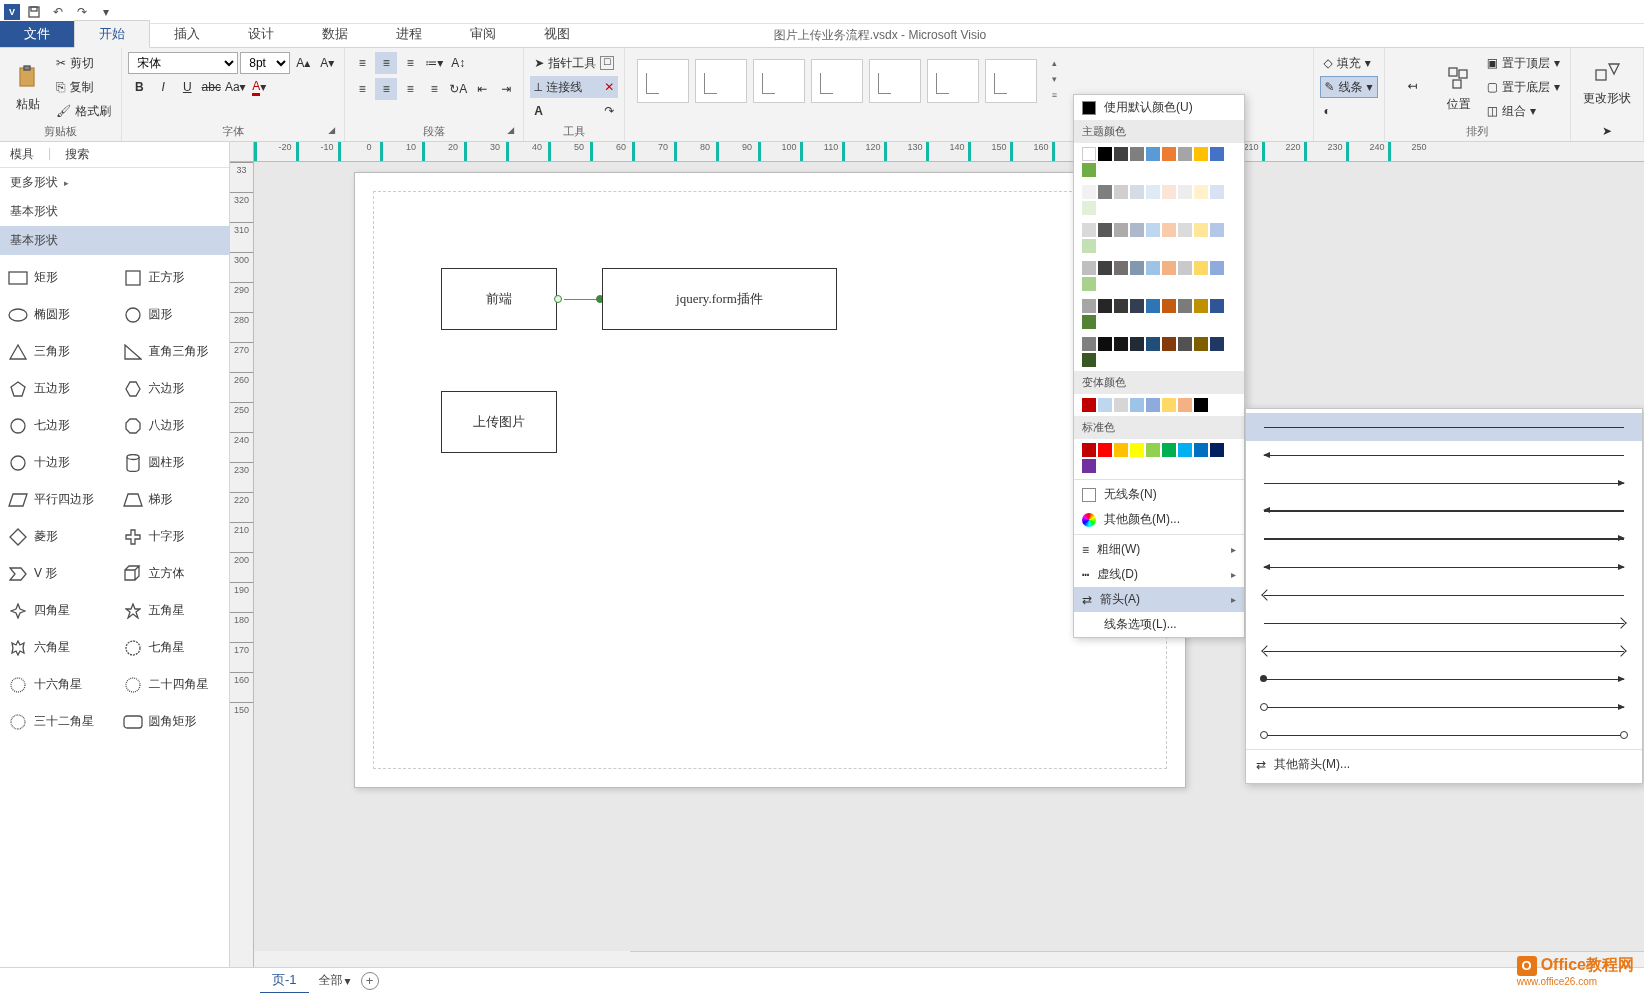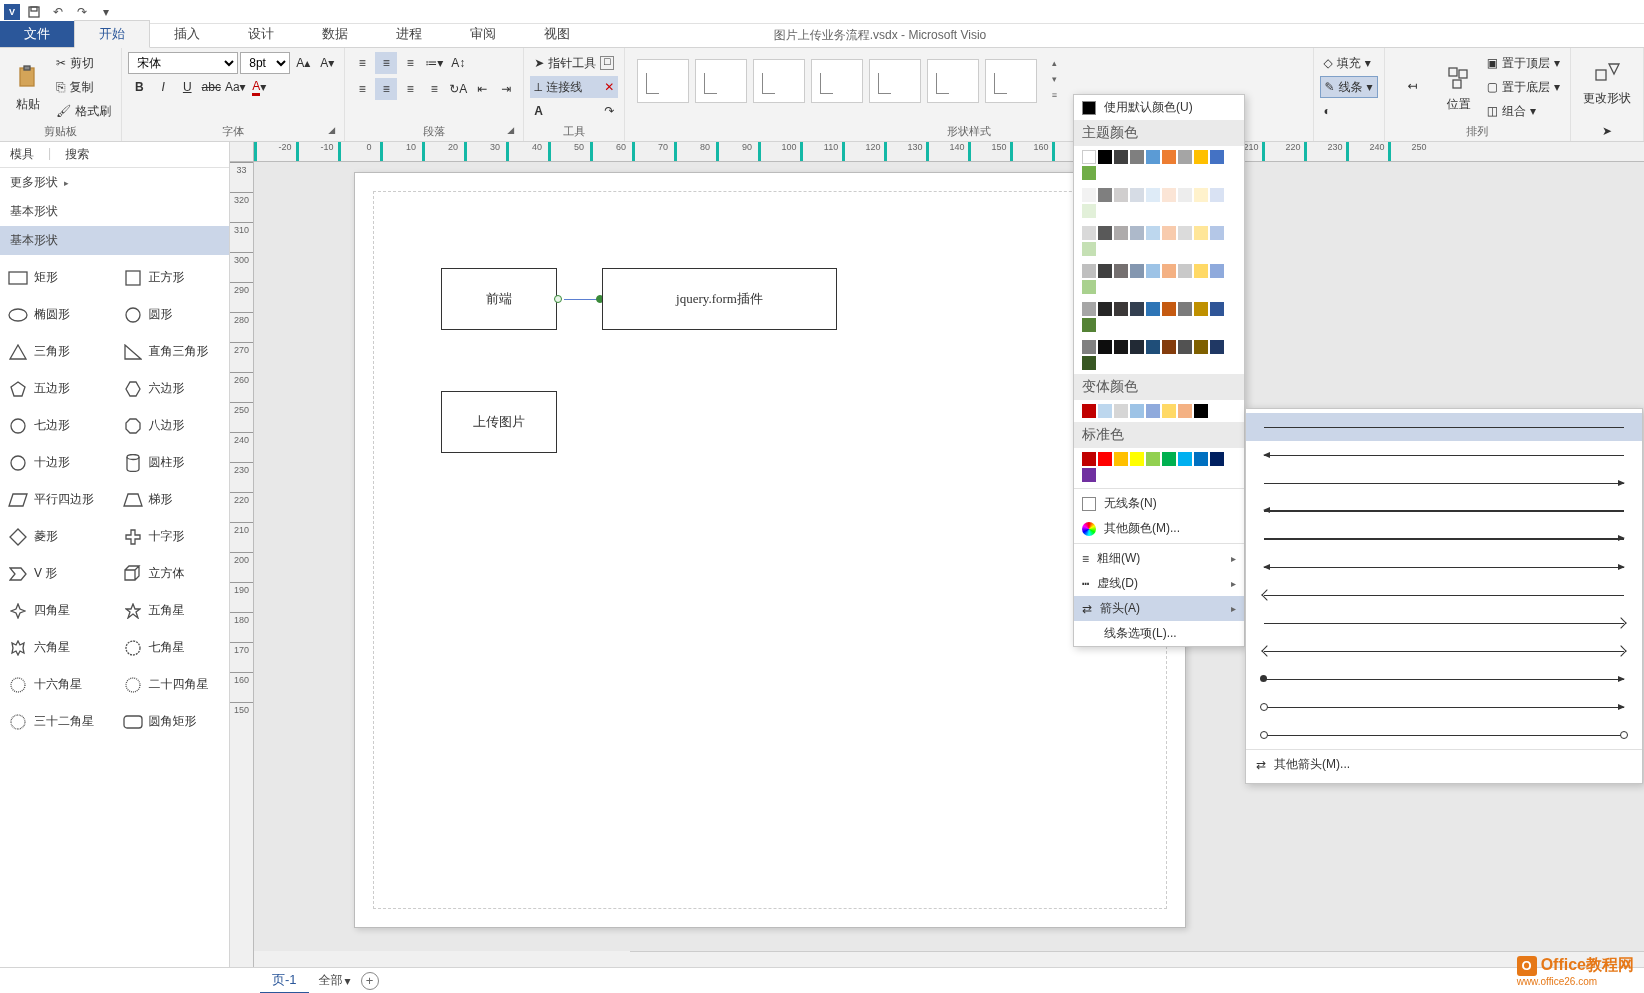--- a/index.html
+++ b/index.html
@@ -56,39 +56,39 @@
     .shape-icon { width: 20px; height: 16px; display: flex; align-items: center; justify-content: center; }
     
     
     .canvas-wrap { flex: 1; position: relative; background: #f0f0f0; display: flex; flex-direction: column; }
     .ruler-corner { position: absolute; top: 0; left: 0; width: 24px; height: 20px; background: #f0f0f0; border-right: 1px solid #bbb; border-bottom: 1px solid #bbb; z-index: 2; }
     .ruler-h { position: absolute; top: 0; left: 24px; right: 0; height: 20px; background: #f0f0f0; border-bottom: 1px solid #bbb; display: flex; font-size: 9px; color: #666; overflow: hidden; }
     .ruler-h span { width: 42px; text-align: center; border-left: 3px solid #14b8a6; padding-left: 17px; flex-shrink: 0; position: relative; }
     .ruler-v { position: absolute; top: 20px; left: 0; bottom: 0; width: 24px; background: #f0f0f0; border-right: 1px solid #bbb; display: flex; flex-direction: column; font-size: 9px; color: #666; overflow: hidden; }
     .ruler-v span { height: 30px; border-top: 1px solid #999; padding-top: 2px; text-align: center; flex-shrink: 0; }
     .canvas-viewport { position: absolute; top: 20px; left: 24px; right: 0; bottom: 16px; background: #e8e8e8; overflow: hidden; }
-    .page { position: absolute; top: 10px; left: 100px; width: 832px; height: 756px; background: #fff; border: 1px solid #bbb; box-shadow: 2px 2px 6px rgba(0,0,0,0.15); }
+    .page { position: absolute; top: 10px; left: 100px; width: 832px; height: 616px; background: #fff; border: 1px solid #bbb; box-shadow: 2px 2px 6px rgba(0,0,0,0.15); }
     .page-inner { border: 1px dashed #ccc; margin: 18px; height: calc(100% - 36px); position: relative; }
     .vshape { position: absolute; border: 1px solid #333; background: #fff; display: flex; align-items: center; justify-content: center; font-size: 13px; font-family: "SimSun", serif; }
     .connector { position: absolute; height: 1px; background: #5b7fd1; }
     .conn-dot { position: absolute; width: 8px; height: 8px; border-radius: 50%; border: 1.5px solid #3a8a3a; background: #e6f5e6; }
     .conn-dot.filled { background: #3a8a3a; }
     .scroll-h { position: absolute; bottom: 0; left: 400px; right: 0; height: 16px; background: #f0f0f0; border-top: 1px solid #ccc; }
     
     
     .page-tabs { height: 26px; background: #fff; border-top: 1px solid #d4d4d4; display: flex; align-items: center; padding-left: 260px; gap: 10px; }
     .page-tab { padding: 3px 12px; color: #2b579a; font-size: 13px; cursor: pointer; border-bottom: 2px solid #2b579a; }
     .all-btn { color: #444; font-size: 12px; cursor: pointer; display: flex; align-items: center; gap: 2px; }
     .add-page { width: 18px; height: 18px; border-radius: 50%; border: 1px solid #888; display: flex; align-items: center; justify-content: center; color: #666; cursor: pointer; font-size: 13px; }
     
     
     .color-menu { position: absolute; top: 94px; left: 1073px; width: 172px; background: #fff; border: 1px solid #c6c6c6; box-shadow: 2px 2px 8px rgba(0,0,0,0.2); z-index: 100; font-size: 12px; }
     .menu-row { display: flex; align-items: center; padding: 4px 8px; gap: 8px; cursor: pointer; }
     .menu-row.hl { background: #cbd6e8; }
-    .menu-header-row { padding: 4px 8px; background: #eaeaea; color: #555; font-size: 14px; }
+    .menu-header-row { padding: 4px 8px; background: #eaeaea; color: #555; font-size: 11px; }
     .menu-arrow { margin-left: auto; color: #666; font-size: 10px; }
     .color-swatch-sm { width: 14px; height: 14px; border: 1px solid #888; }
     .swatch-grid { display: flex; flex-wrap: wrap; gap: 2px; padding: 4px 8px; }
     .swatch { width: 14px; height: 14px; cursor: pointer; }
     .menu-sep { height: 1px; background: #e0e0e0; margin: 2px 0; }
     
     
     .arrow-submenu { position: absolute; top: 408px; left: 1245px; width: 398px; background: #fff; border: 1px solid #c6c6c6; box-shadow: 2px 2px 8px rgba(0,0,0,0.2); z-index: 101; padding: 4px 0; }
     .arrow-item { height: 28px; display: flex; align-items: center; padding: 0 18px; cursor: pointer; }
     .arrow-item.hl { background: #cbd6e8; }
@@ -251,21 +251,20 @@
       <div class="style-item"></div>
       <div class="style-item"></div>
       <div class="style-item"></div>
       <div class="style-item"></div>
       <div class="gallery-more">
         <div class="gallery-arrow">▴</div>
         <div class="gallery-arrow">▾</div>
         <div class="gallery-arrow">≡</div>
       </div>
     </div>
-    <div class="ribbon-group-label">形状样式</div>
   </div>
 
   <div class="ribbon-group" style="min-width:70px">
     <div class="small-btn-col">
       <div class="small-btn"><span>◇</span><span>填充</span>▾</div>
       <div class="small-btn" style="background:#cbd6e8;border:1px solid #7fa0c8"><span>✎</span><span>线条</span>▾</div>
       <div class="small-btn">
           <span>◐</span>
         </div>
     </div>

